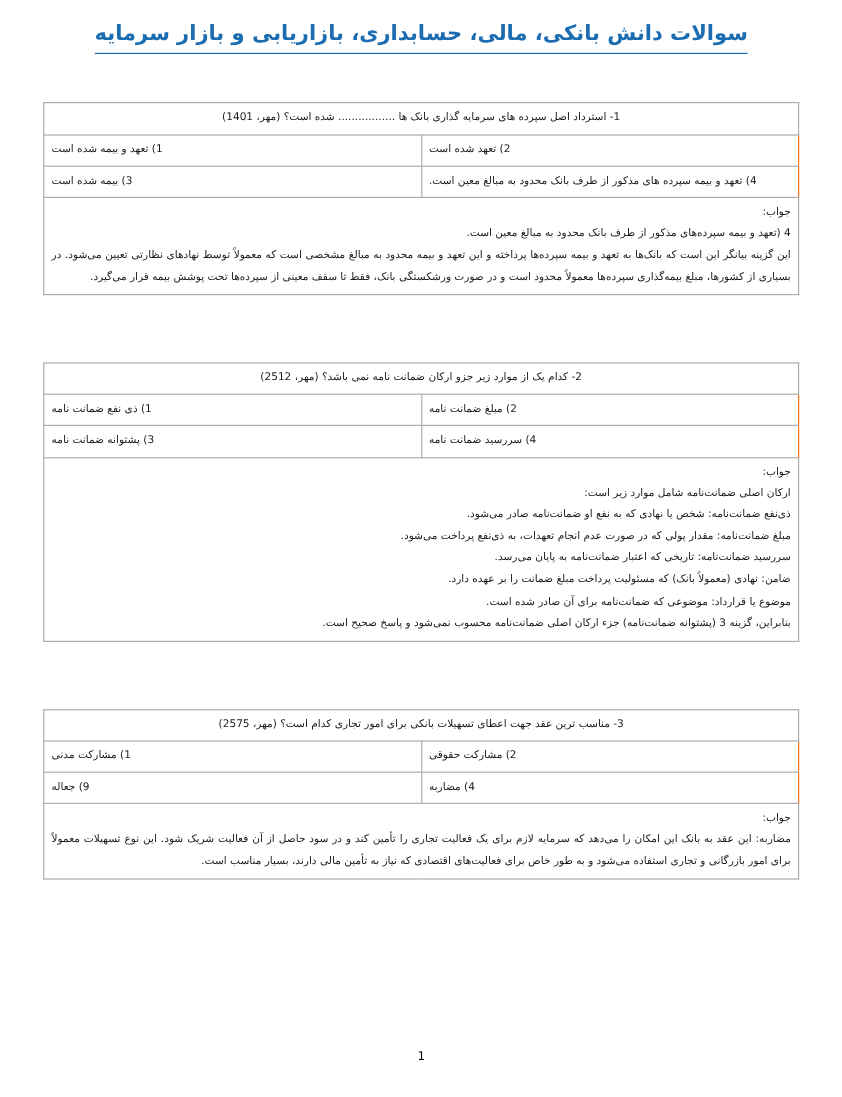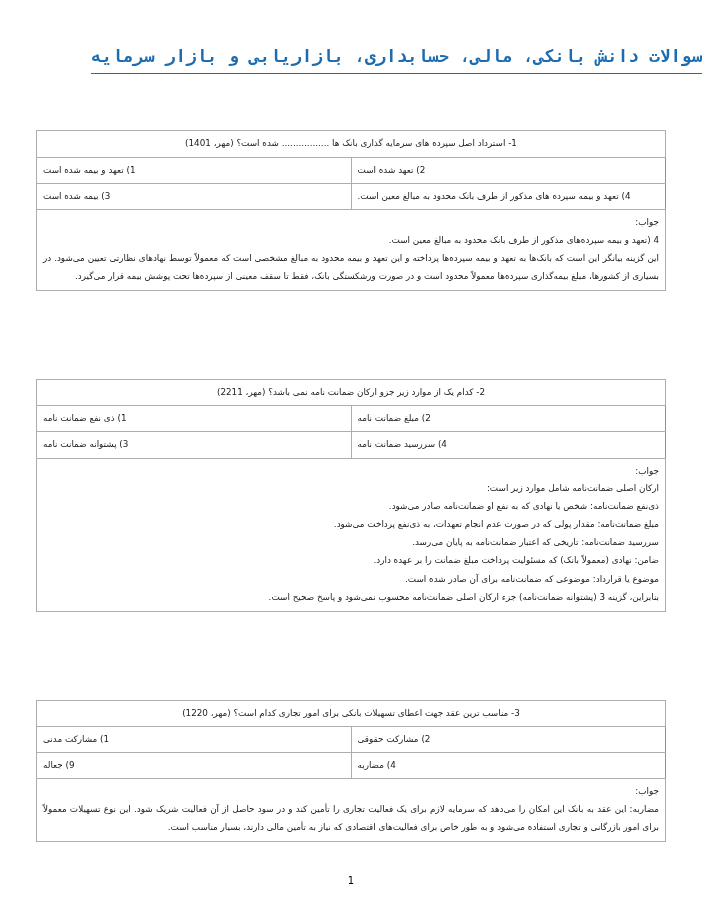--- a/index.html
+++ b/index.html
@@ -19,23 +19,22 @@
   .page {
     width: 702px;
     height: 914px;
     box-sizing: border-box;
     padding: 0;
     position: relative;
   }
 
   
   .doc-header {
-    text-align: right;
-    padding-top: 44px;
-    font-family: Liberation Mono, monospace;
+    text-align: center;
+    padding-top: 15px;
   }
   .doc-title {
     font-size: 17.5px;
     font-weight: bold;
     color: #1B6CB0;
     letter-spacing: 0;
     line-height: 1.5;
     display: inline-block;
     border-bottom: 1.5px solid #1B6CB0;
     padding-bottom: 3px;
@@ -45,21 +44,21 @@
   .doc-subtitle {
     margin-top: 14px;
     font-size: 11.5px;
     font-weight: bold;
     color: #1F3E6E;
     direction: rtl;
   }
 
   
   .qblock {
-    margin: 16px 36px;
+    margin: 0 36px;
     direction: rtl;
   }
   .spacer-lg { height: 56px; }
   .spacer-top { height: 40px; }
 
   table.qtable {
     width: 100%;
     border-collapse: collapse;
     table-layout: fixed;
     font-size: 8.8px;
@@ -160,21 +159,21 @@
       </tbody>
     </table>
   </div>
 
   <div class="spacer-lg"></div>
 
   <div class="qblock">
     <table class="qtable">
       <tbody>
         <tr>
-          <td class="qstem" colspan="2">2- کدام یک از موارد زیر جزو ارکان ضمانت نامه نمی باشد؟ (مهر، 2211)</td>
+          <td class="qstem" colspan="2">2- کدام یک از موارد زیر جزو ارکان ضمانت نامه نمی باشد؟ (مهر، 2512)</td>
         </tr>
         <tr>
           <td class="opt opt-inner-left" style="width:50%">2) مبلغ ضمانت نامه</td>
           <td class="opt" style="width:50%">1) ذی نفع ضمانت نامه</td>
         </tr>
         <tr>
           <td class="opt opt-inner-left">4) سررسید ضمانت نامه</td>
           <td class="opt">3) پشتوانه ضمانت نامه</td>
         </tr>
         <tr>
@@ -192,21 +191,21 @@
       </tbody>
     </table>
   </div>
 
   <div class="spacer-lg"></div>
 
   <div class="qblock">
     <table class="qtable">
       <tbody>
         <tr>
-          <td class="qstem" colspan="2">3- مناسب ترین عقد جهت اعطای تسهیلات بانکی برای امور تجاری کدام است؟ (مهر، 1220)</td>
+          <td class="qstem" colspan="2">3- مناسب ترین عقد جهت اعطای تسهیلات بانکی برای امور تجاری کدام است؟ (مهر، 2575)</td>
         </tr>
         <tr>
           <td class="opt opt-inner-left" style="width:50%">2) مشارکت حقوقی</td>
           <td class="opt" style="width:50%">1) مشارکت مدنی</td>
         </tr>
         <tr>
           <td class="opt opt-inner-left">4) مضاربه</td>
           <td class="opt">9) جعاله</td>
         </tr>
         <tr>

